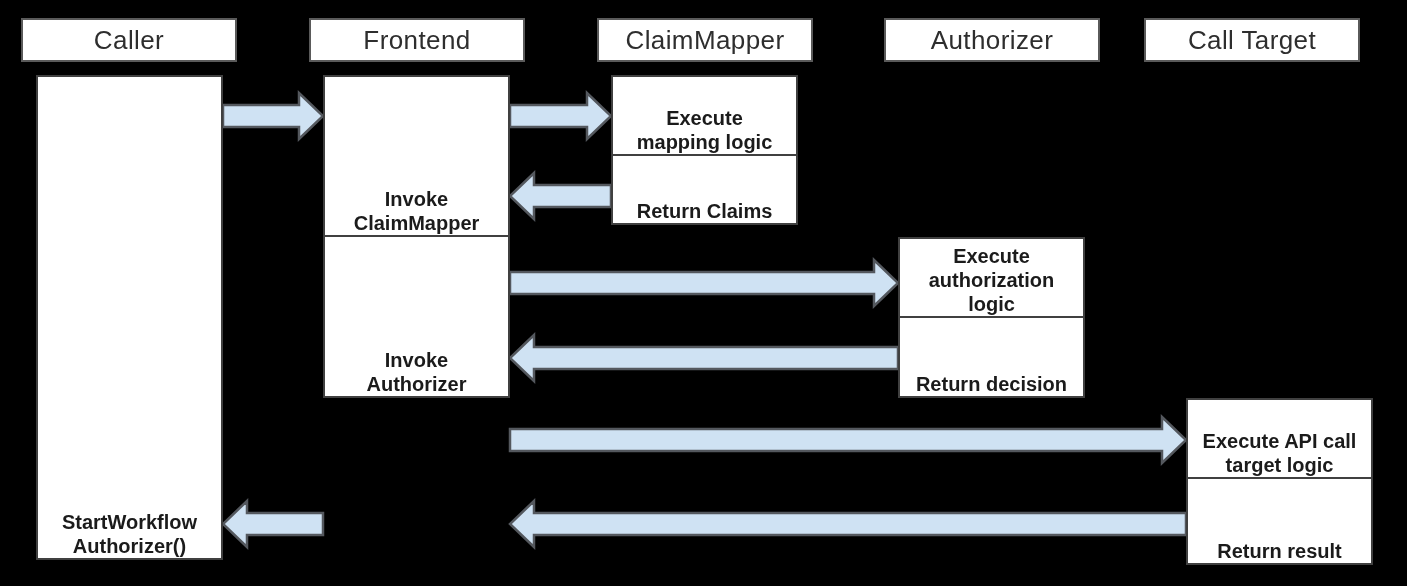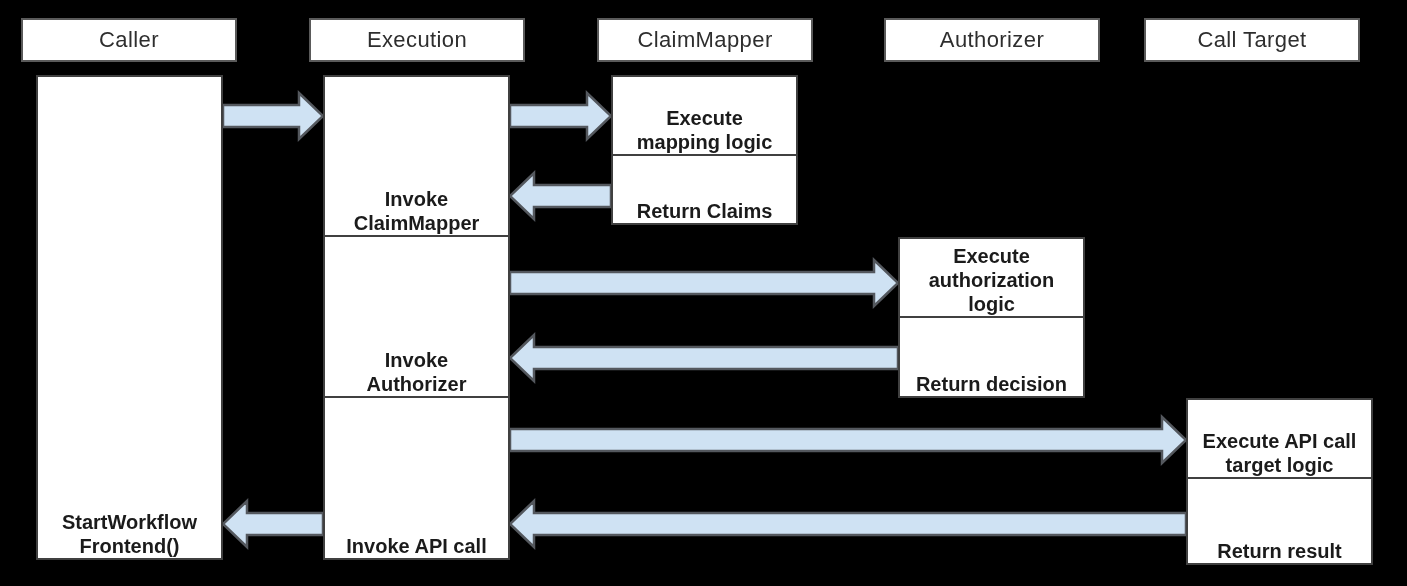--- a/index.html
+++ b/index.html
@@ -14,21 +14,21 @@
   }
   .stage{position:relative;width:1407px;height:586px;overflow:hidden;}
   .arrows-layer{position:absolute;left:0;top:0;}
   .arrow{fill:var(--arrow-fill);stroke:var(--arrow-stroke);stroke-width:2.5;}
   .hdr{
     position:absolute;top:18px;width:216px;height:44px;
     background:var(--box-fill);border:2px solid var(--header-border);
     box-sizing:border-box;display:flex;align-items:center;justify-content:center;
   }
   .hdr span{
-    font-size:22px;font-weight:400;color:var(--header-text);letter-spacing:.4px;
+    font-size:26px;font-weight:400;color:var(--header-text);letter-spacing:.4px;
   }
   .box{
     position:absolute;width:187px;background:var(--box-fill);
     border:2px solid var(--box-border);box-sizing:border-box;
     display:flex;align-items:flex-end;justify-content:center;
   }
   .lbl{
     font-weight:bold;font-size:20px;line-height:24px;color:var(--text-dark);
     text-align:center;white-space:pre-line;
   }
@@ -46,47 +46,44 @@
     <polygon class="arrow" points="898,347 534,347 534,335 510,358 534,381 534,369 898,369"></polygon>
     <polygon class="arrow" points="510,429 1162,429 1162,417 1186,440 1162,463 1162,451 510,451"></polygon>
     <polygon class="arrow" points="1186,513 534,513 534,501 510,524 534,547 534,535 1186,535"></polygon>
     <polygon class="arrow" points="323,513 247,513 247,501 223,524 247,547 247,535 323,535"></polygon>
   </svg>
 
   <div class="hdr" style="left:21px">
     <span>Caller</span>
   </div>
   <div class="hdr" style="left:309px">
-    <span>Execution</span>
+    <span>Frontend</span>
   </div>
   <div class="hdr" style="left:597px">
     <span>ClaimMapper</span>
   </div>
   <div class="hdr" style="left:884px">
     <span>Authorizer</span>
   </div>
   <div class="hdr" style="left:1144px">
     <span>Call Target</span>
   </div>
 
   <div class="box" style="left:36px;top:75px;height:485px">
     <span class="lbl">StartWorkflow
-Frontend()</span>
+Authorizer()</span>
   </div>
 
   <div class="box" style="left:323px;top:75px;height:162px">
     <span class="lbl">Invoke
 ClaimMapper</span>
   </div>
   <div class="box" style="left:323px;top:235px;height:163px">
     <span class="lbl">Invoke
 Authorizer</span>
-  </div>
-  <div class="box" style="left:323px;top:396px;height:164px">
-    <span class="lbl">Invoke API call</span>
   </div>
 
   <div class="box" style="left:611px;top:75px;height:81px">
     <span class="lbl">Execute
 mapping logic</span>
   </div>
   <div class="box" style="left:611px;top:154px;height:71px">
     <span class="lbl">Return Claims</span>
   </div>
 

